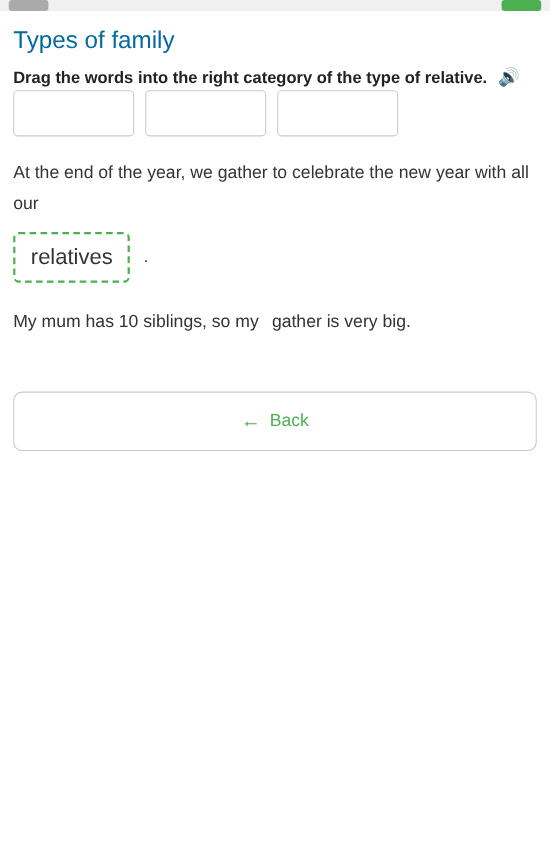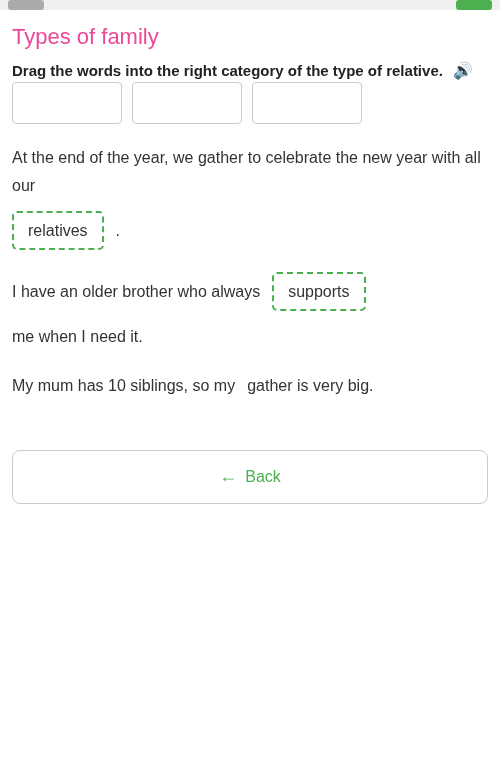--- a/index.html
+++ b/index.html
@@ -38,21 +38,21 @@
     .top-indicator-right {
       width: 36px;
       height: 10px;
       background-color: #4caf50;
       border-radius: 3px;
     }
 
     .page-title {
       font-size: 22px;
       font-weight: normal;
-      color: #ec4899;
+      color: #0369a1;
       padding: 14px 12px 10px 12px;
     }
 
     .content-area {
       padding: 0 12px;
     }
 
     .instruction {
       font-size: 15px;
       font-weight: bold;
@@ -97,21 +97,21 @@
     }
 
     .word-tag {
       display: inline-flex;
       align-items: center;
       justify-content: center;
       padding: 4px 14px;
       border: 2px dashed #4caf50;
       border-radius: 5px;
       background-color: #fff;
-      font-size: 16px;
+      font-size: 20px;
       color: #333;
       min-width: 80px;
     }
 
     .sentence-text {
       display: inline;
     }
 
     .footer-buttons {
       display: flex;
@@ -178,27 +178,20 @@
   </div>
 
   <div class="sentence-block">
     <p>
       <span class="sentence-text">At the end of the year, we gather to celebrate the new year with all our</span>
       <span class="word-tag">relatives</span>
       <span class="sentence-text">.</span>
     </p>
   </div>
 
-  <div class="sentence-block">
-    <p>
-      <span class="sentence-text">I have an older brother who always</span>
-      <span class="word-tag">supports</span>
-      <span class="sentence-text">me when I need it.</span>
-    </p>
-  </div>
 
   <div class="sentence-block">
     <p>
       <span class="sentence-text">My mum has 10 siblings, so my</span>
       <span class="sentence-text">gather is very big.</span>
     </p>
   </div>
 
 </div>
 

